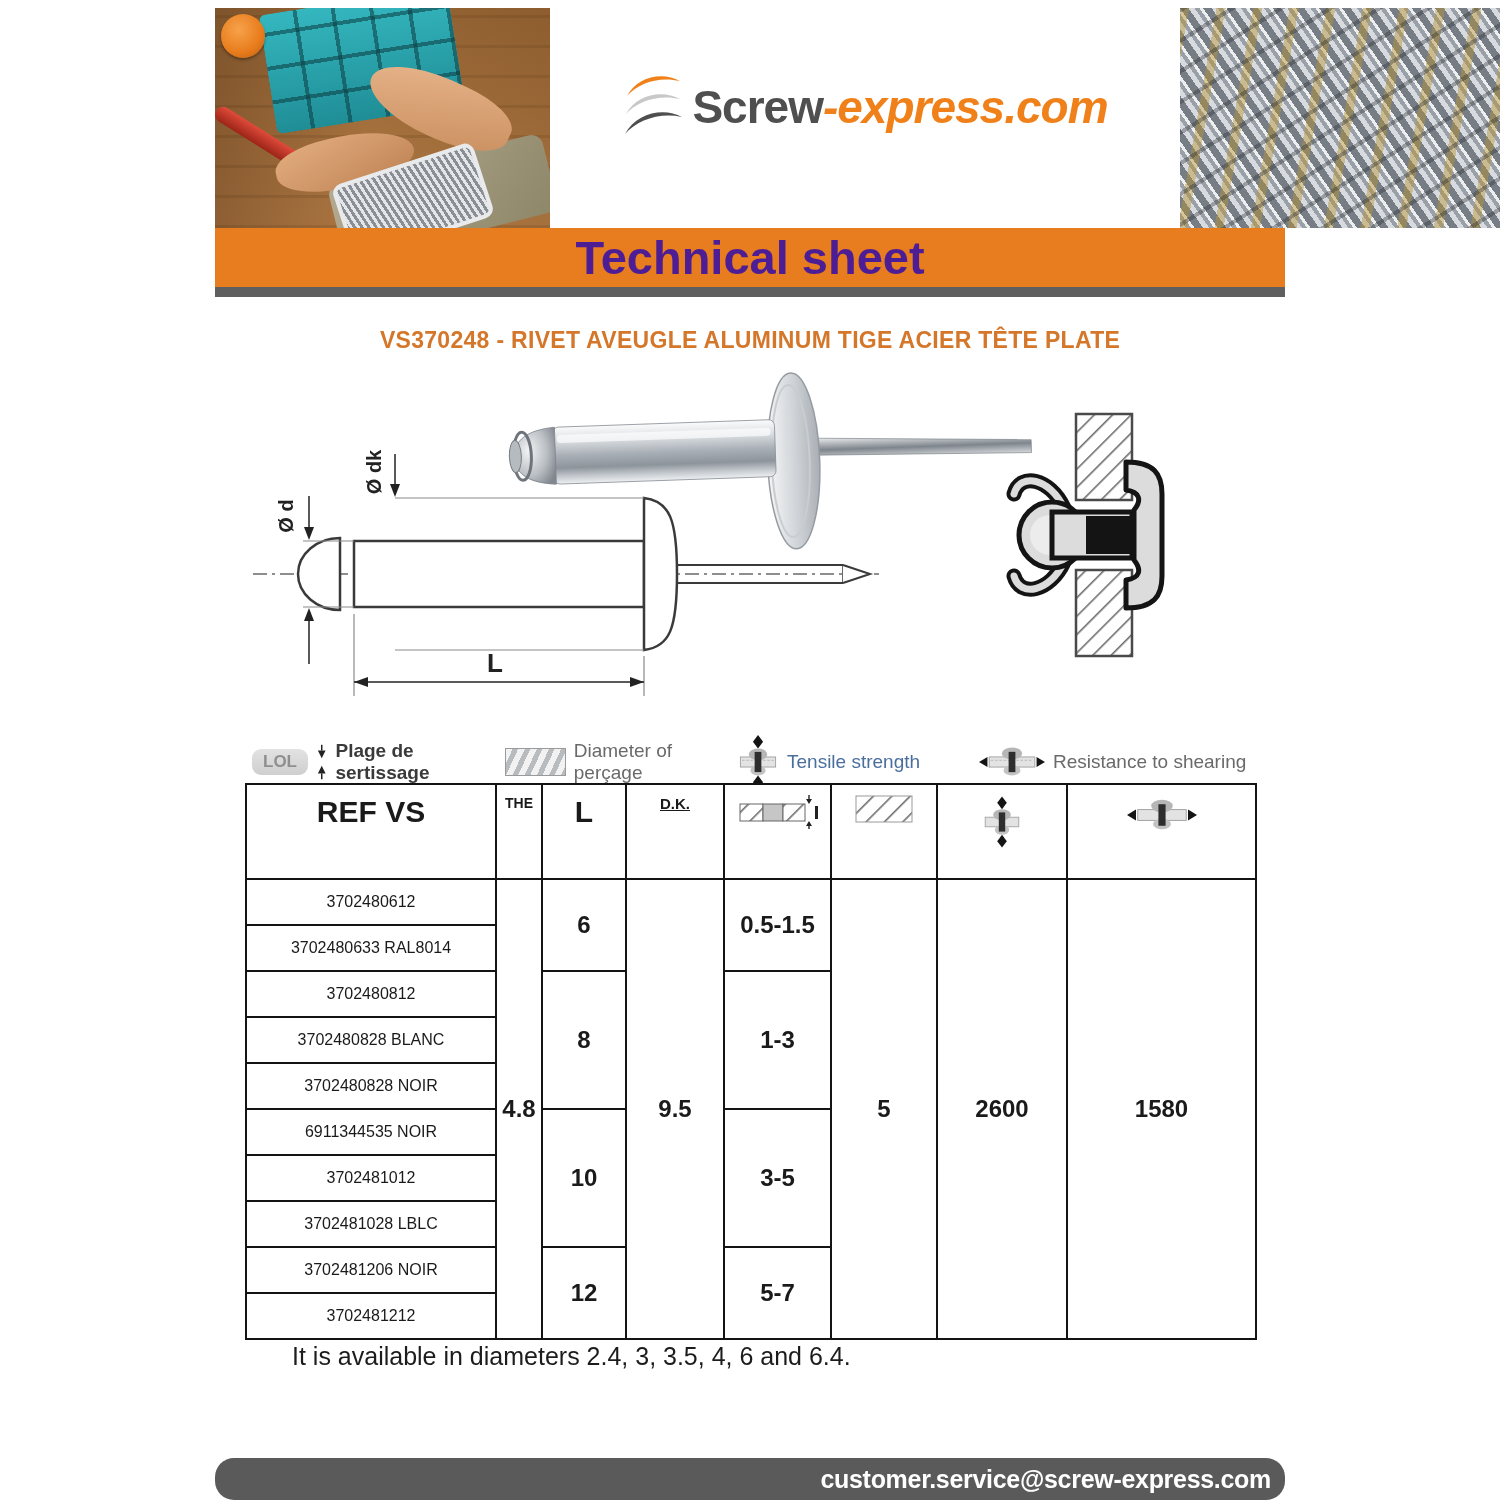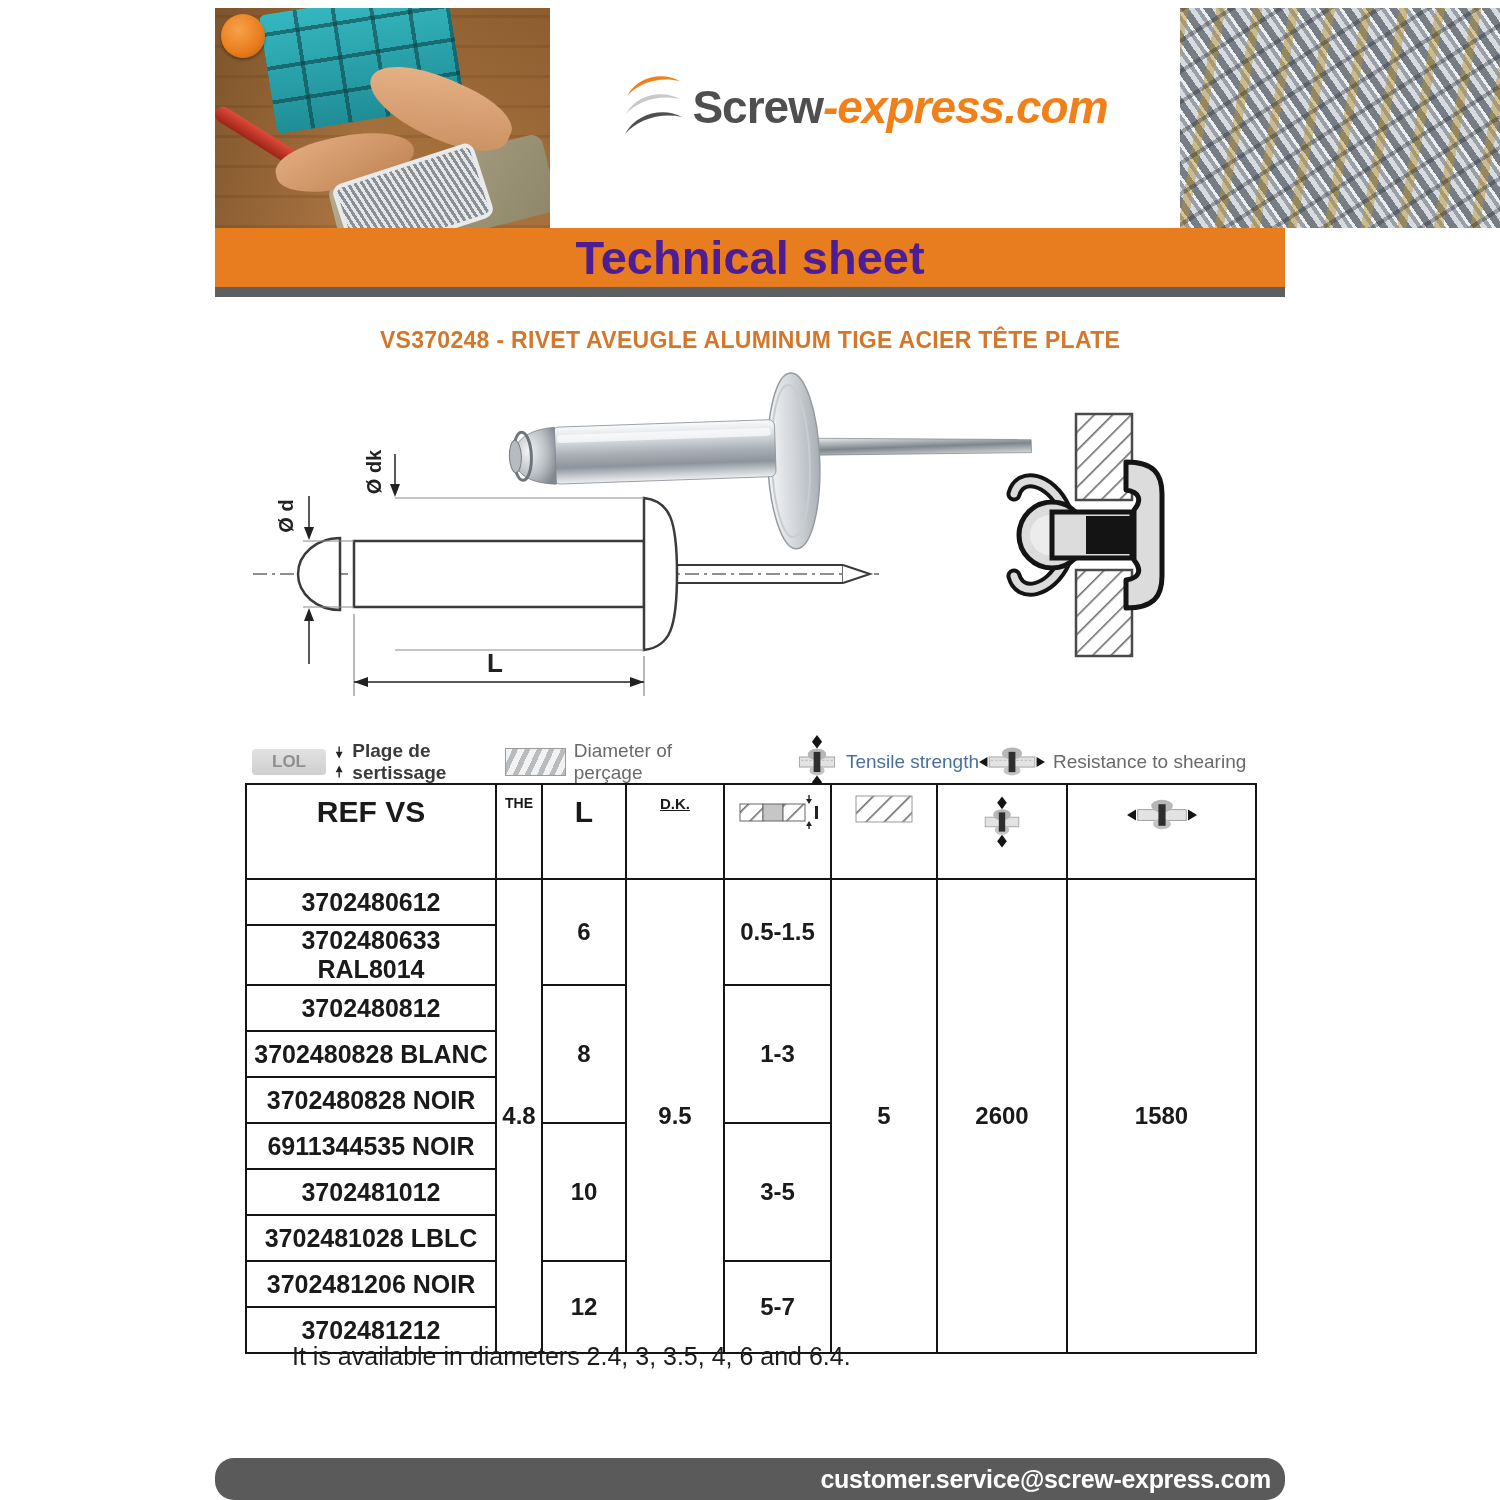--- a/index.html
+++ b/index.html
@@ -50,38 +50,38 @@
   
   .line-drawing{position:absolute;left:243px;top:424px;}
   .photo-rivet{position:absolute;left:492px;top:370px;}
   .cross-section{position:absolute;left:1006px;top:410px;}
 
   
   .legend{position:absolute;left:252px;top:740px;width:1010px;height:44px;display:flex;align-items:center;}
   .legend-item{display:flex;align-items:center;gap:8px;}
   .legend-item.l1{width:253px;}
   .legend-item.l2{width:232px;}
-  .legend-item.l3{width:242px;justify-content:flex-end;}
-  .lol-badge{display:inline-block;background:linear-gradient(180deg,#e2e2e2,#cfcfcf);border-radius:4px;padding:3px 20px;color:#8f8f8f;font-size:17px;font-weight:600;}
+  .legend-item.l3{width:242px;}
+  .lol-badge{display:inline-block;background:linear-gradient(180deg,#e2e2e2,#cfcfcf);border-radius:9px;padding:3px 11px;color:#8f8f8f;font-size:17px;font-weight:600;}
   .legend-label{font-size:19px;color:#6a6a6a;}
   .legend-label.strong{color:#3a3a3a;font-weight:bold;}
   .legend-label.blue{color:#4a6f9f;}
   .hatch-chip{width:62px;height:26px;border:1px solid #9a9a9a;
     background:repeating-linear-gradient(115deg,#f2f2f2 0 6px,#b9bcbf 6px 11px);}
 
   
   .spec-table{position:absolute;left:245px;top:783px;border-collapse:collapse;table-layout:fixed;width:1010px;background:#fff;}
   .spec-table td,.spec-table th{border:2.5px solid #141414;text-align:center;vertical-align:middle;padding:0;overflow:hidden;}
   .spec-table thead th{height:83px;vertical-align:top;padding-top:10px;}
   .spec-table tbody td{height:44px;}
   th.h-ref{font-size:30px;font-weight:bold;}
   th.h-the{font-size:14px;font-weight:bold;}
   th.h-l{font-size:30px;font-weight:bold;}
   th.h-dk{font-size:15px;font-weight:bold;text-decoration:underline;}
-  td.ref-cell{font-size:25px;font-weight:bold;}
+  td.ref-cell{font-size:16px;font-weight:normal;}
   td.val-cell{font-size:24px;font-weight:bold;}
 
   
   .note{position:absolute;left:292px;top:1342px;font-size:25px;color:#1c1c1c;}
   .footer{position:absolute;left:215px;top:1458px;width:1070px;height:42px;background:#5a5a5a;color:#ffffff;
     display:flex;align-items:center;justify-content:flex-end;padding-right:14px;box-sizing:border-box;
     font-size:25px;font-weight:bold;letter-spacing:-.3px;border-radius:19px;}
 </style>
 </head>
 <body>

